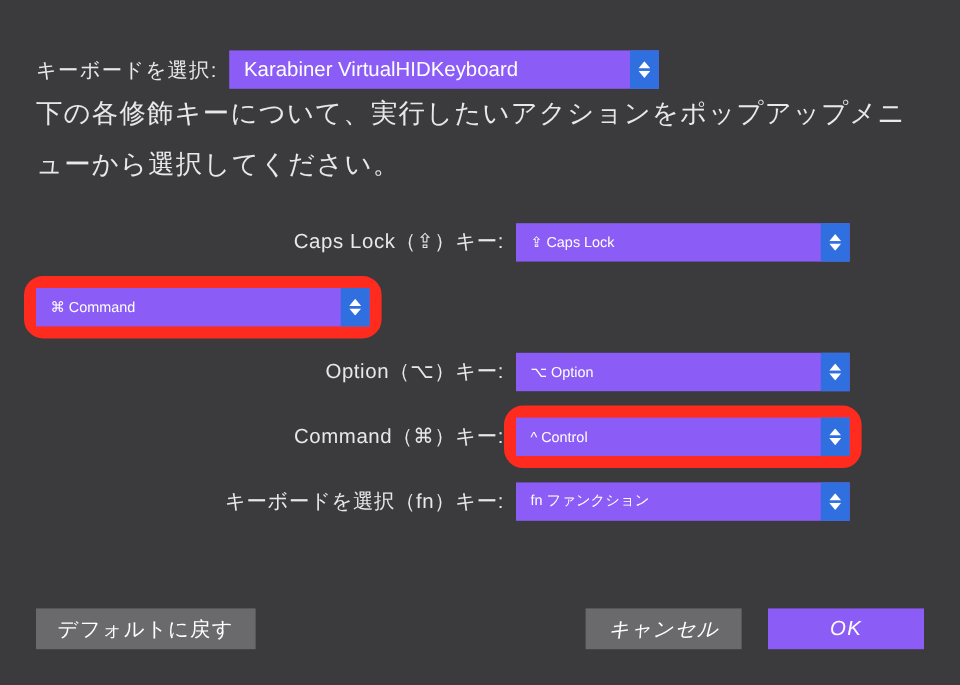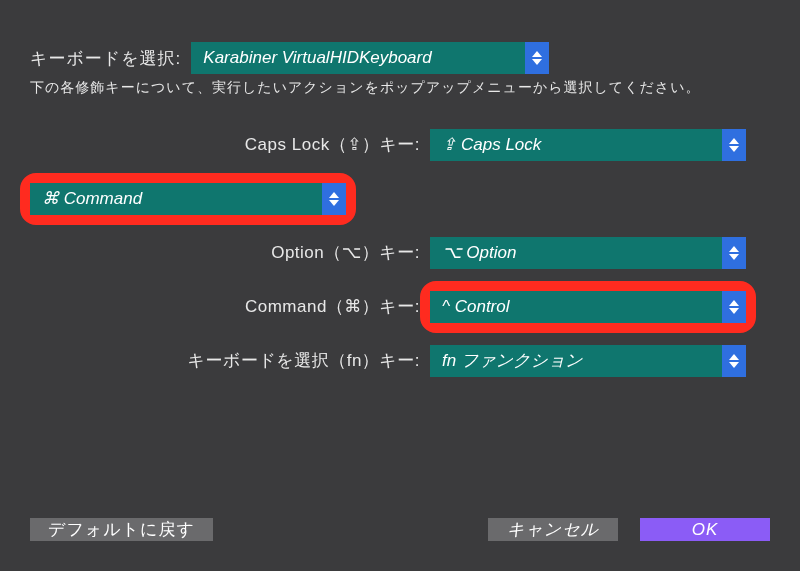--- a/index.html
+++ b/index.html
@@ -18,48 +18,47 @@
       align-items: center;
       gap: 10px;
     }
     .top-label {
       letter-spacing: 1px;
       white-space: nowrap;
     }
     .select {
       display: flex;
       align-items: center;
-      background: #0f766e;
+      background: #8b5cf6;
       height: 32px;
       padding-left: 12px;
       position: relative;
       color: #fff;
       border-radius: 0;
-      font-style: italic;
-    }
-    .select-small { width: 316px; font-size: 17px; }
+    }
+    .select-small { width: 278px; font-size: 12px; }
     .select-kb { width: 358px; font-size: 17px; }
     .stepper {
       position: absolute;
       right: 0; top: 0; bottom: 0;
       width: 24px;
       background: #2f6fe0;
       display: flex;
       flex-direction: column;
       align-items: center;
       justify-content: center;
       gap: 2px;
       border-radius: 0;
     }
     .stepper svg { width: 10px; height: 6px; display: block; }
     .instruction {
       letter-spacing: 1px;
       line-height: 1.9;
       margin-bottom: 28px;
-      font-size: 14px;
+      font-size: 22px;
     }
     .rows {
       display: flex;
       flex-direction: column;
     }
     .row {
       display: flex;
       align-items: center;
       justify-content: flex-start;
       margin-bottom: 22px;
@@ -93,21 +92,21 @@
       display: flex;
       align-items: center;
       justify-content: space-between;
     }
     .bottom-right {
       display: flex;
       gap: 22px;
       font-style: italic;
     }
     .btn {
-      height: 23px;
+      height: 34px;
       display: flex;
       align-items: center;
       justify-content: center;
       font-size: 17px;
       color: #fff;
       border: none;
       padding: 0 18px;
       min-width: 130px;
       letter-spacing: 1px;
       cursor: default;

